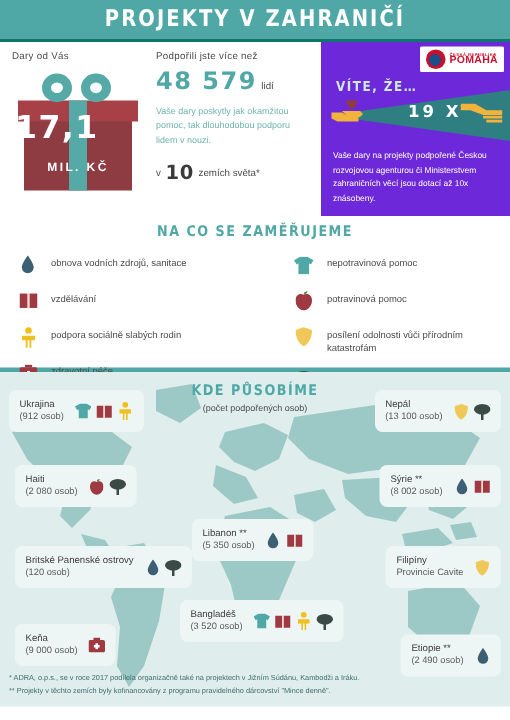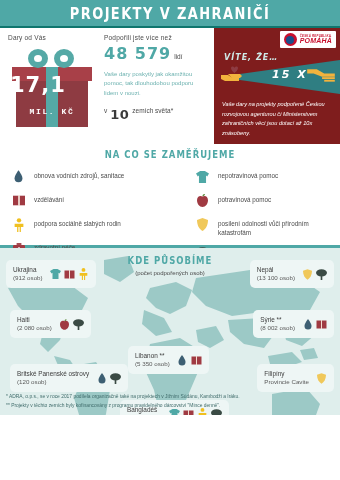--- a/index.html
+++ b/index.html
@@ -42,24 +42,23 @@
     width: 100px;
     padding: 6px 0 0 8px;
     position: relative;
   }
   .col-mid {
     width: 114px;
     padding: 6px 6px 0 4px;
   }
   .col-vite {
     width: 126px;
-    background: #7f1d1d;
+    background: #6d28d9;
     position: relative;
     overflow: hidden;
-    font-style: italic;
   }
 
   .small-label {
     font-size: 6.5px;
     color: #4a4a4a;
     letter-spacing: .2px;
   }
 
   
   .gift-wrap { position: relative; width: 84px; height: 84px; margin: 4px auto 0 2px; }
@@ -97,21 +96,21 @@
     letter-spacing: 1px;
     z-index: 3;
   }
   .gift-unit {
     position: absolute; left: 0; top: 62px; width: 84px;
     text-align: center;
     color: #ffffff;
     font-size: 8px;
     font-weight: bold;
     letter-spacing: 1.6px;
-    font-family: Liberation Mono, monospace;
+    font-family: Liberation Sans, sans-serif;
     z-index: 3;
   }
 
   
   .big-number {
     font-size: 16px;
     color: #4fa8a6;
     font-weight: bold;
     font-family: "DejaVu Sans", sans-serif;
     letter-spacing: 1px;
@@ -128,21 +127,21 @@
     color: #6fb3b1;
     line-height: 1.55;
     margin-top: 7px;
     max-width: 100px;
   }
   .countries-line {
     margin-top: 9px;
     font-size: 6.5px;
     color: #4a4a4a;
     display: flex;
-    align-items: flex-start;
+    align-items: center;
     gap: 3px;
   }
   .countries-line .cnum {
     font-size: 13px;
     color: #3a3a3a;
     font-weight: bold;
     font-family: "DejaVu Sans", sans-serif;
     letter-spacing: .5px;
   }
 
@@ -252,21 +251,21 @@
   .focus-text {
     font-size: 6.3px;
     color: #4a4a4a;
     line-height: 1.45;
     padding-top: 2px;
   }
 
   
   .mapsec {
     position: relative;
-    height: 167px;
+    height: 223px;
     background: #dfeeec;
     overflow: hidden;
   }
   .map-bg { position: absolute; inset: 0; }
   .map-title {
     position: absolute; left: 0; right: 0; top: 8px;
     text-align: center;
     color: #4fa8a6;
     font-size: 8.5px;
     font-weight: bold;
@@ -371,21 +370,21 @@
         <span class="cr-bot">POMÁHÁ</span>
       </div>
     </div>
     <div class="vite-title">VÍTE, ŽE…</div>
     <div class="beam"></div>
     <svg class="hand-l" viewBox="0 0 52 32">
       <path d="M2 18 L16 18 L26 24 L38 24 L38 30 L10 30 L2 26 Z" fill="#f2b33d"></path>
       <path d="M16 16 L40 16 L44 20 L40 24 L24 24 Z" fill="#f2b33d"></path>
       <path d="M22 4 C22 0 28 0 29 4 C30 0 36 0 36 4 C36 9 29 14 29 14 C29 14 22 9 22 4 Z" fill="#8e3b42"></path>
     </svg>
-    <div class="tenx">15 X</div>
+    <div class="tenx">19 X</div>
     <svg class="hand-r" viewBox="0 0 56 32">
       <path d="M2 6 L20 6 L34 14 L54 14 L54 20 L30 20 L14 14 L2 14 Z" fill="#f2b33d"></path>
       <rect x="30" y="21" width="24" height="3.5" fill="#f2b33d"></rect>
       <rect x="34" y="26" width="20" height="3.5" fill="#f2b33d"></rect>
     </svg>
     <div class="vite-para">Vaše dary na projekty podpořené Českou rozvojovou agenturou či Ministerstvem zahraničních věcí jsou dotací až 10x znásobeny.</div>
   </div>
 </div>
 
 <div class="focus">

